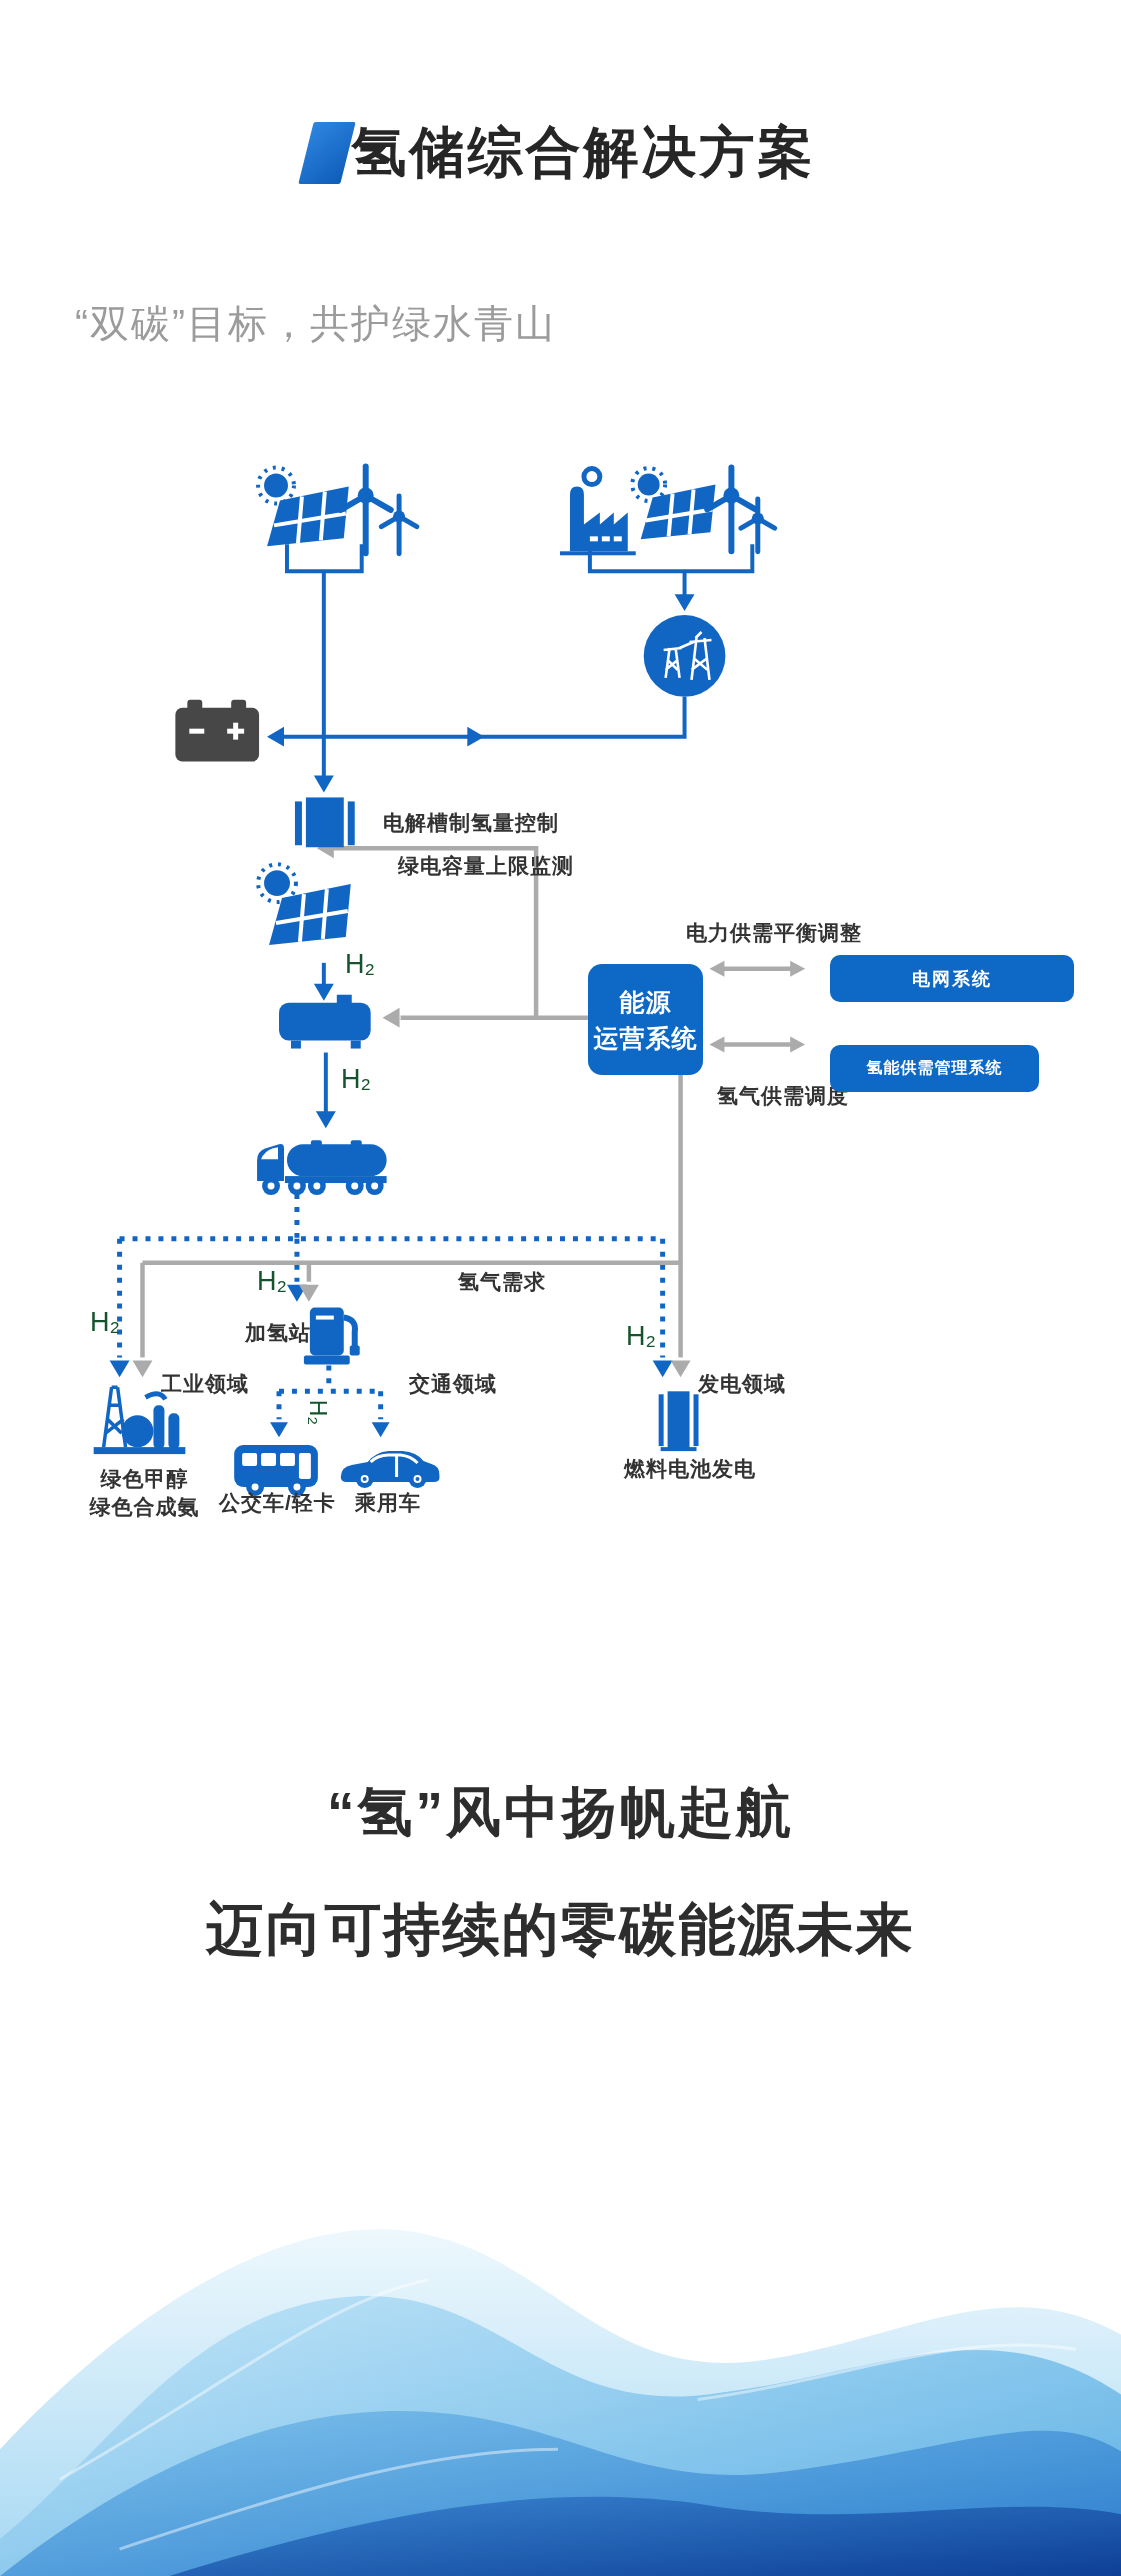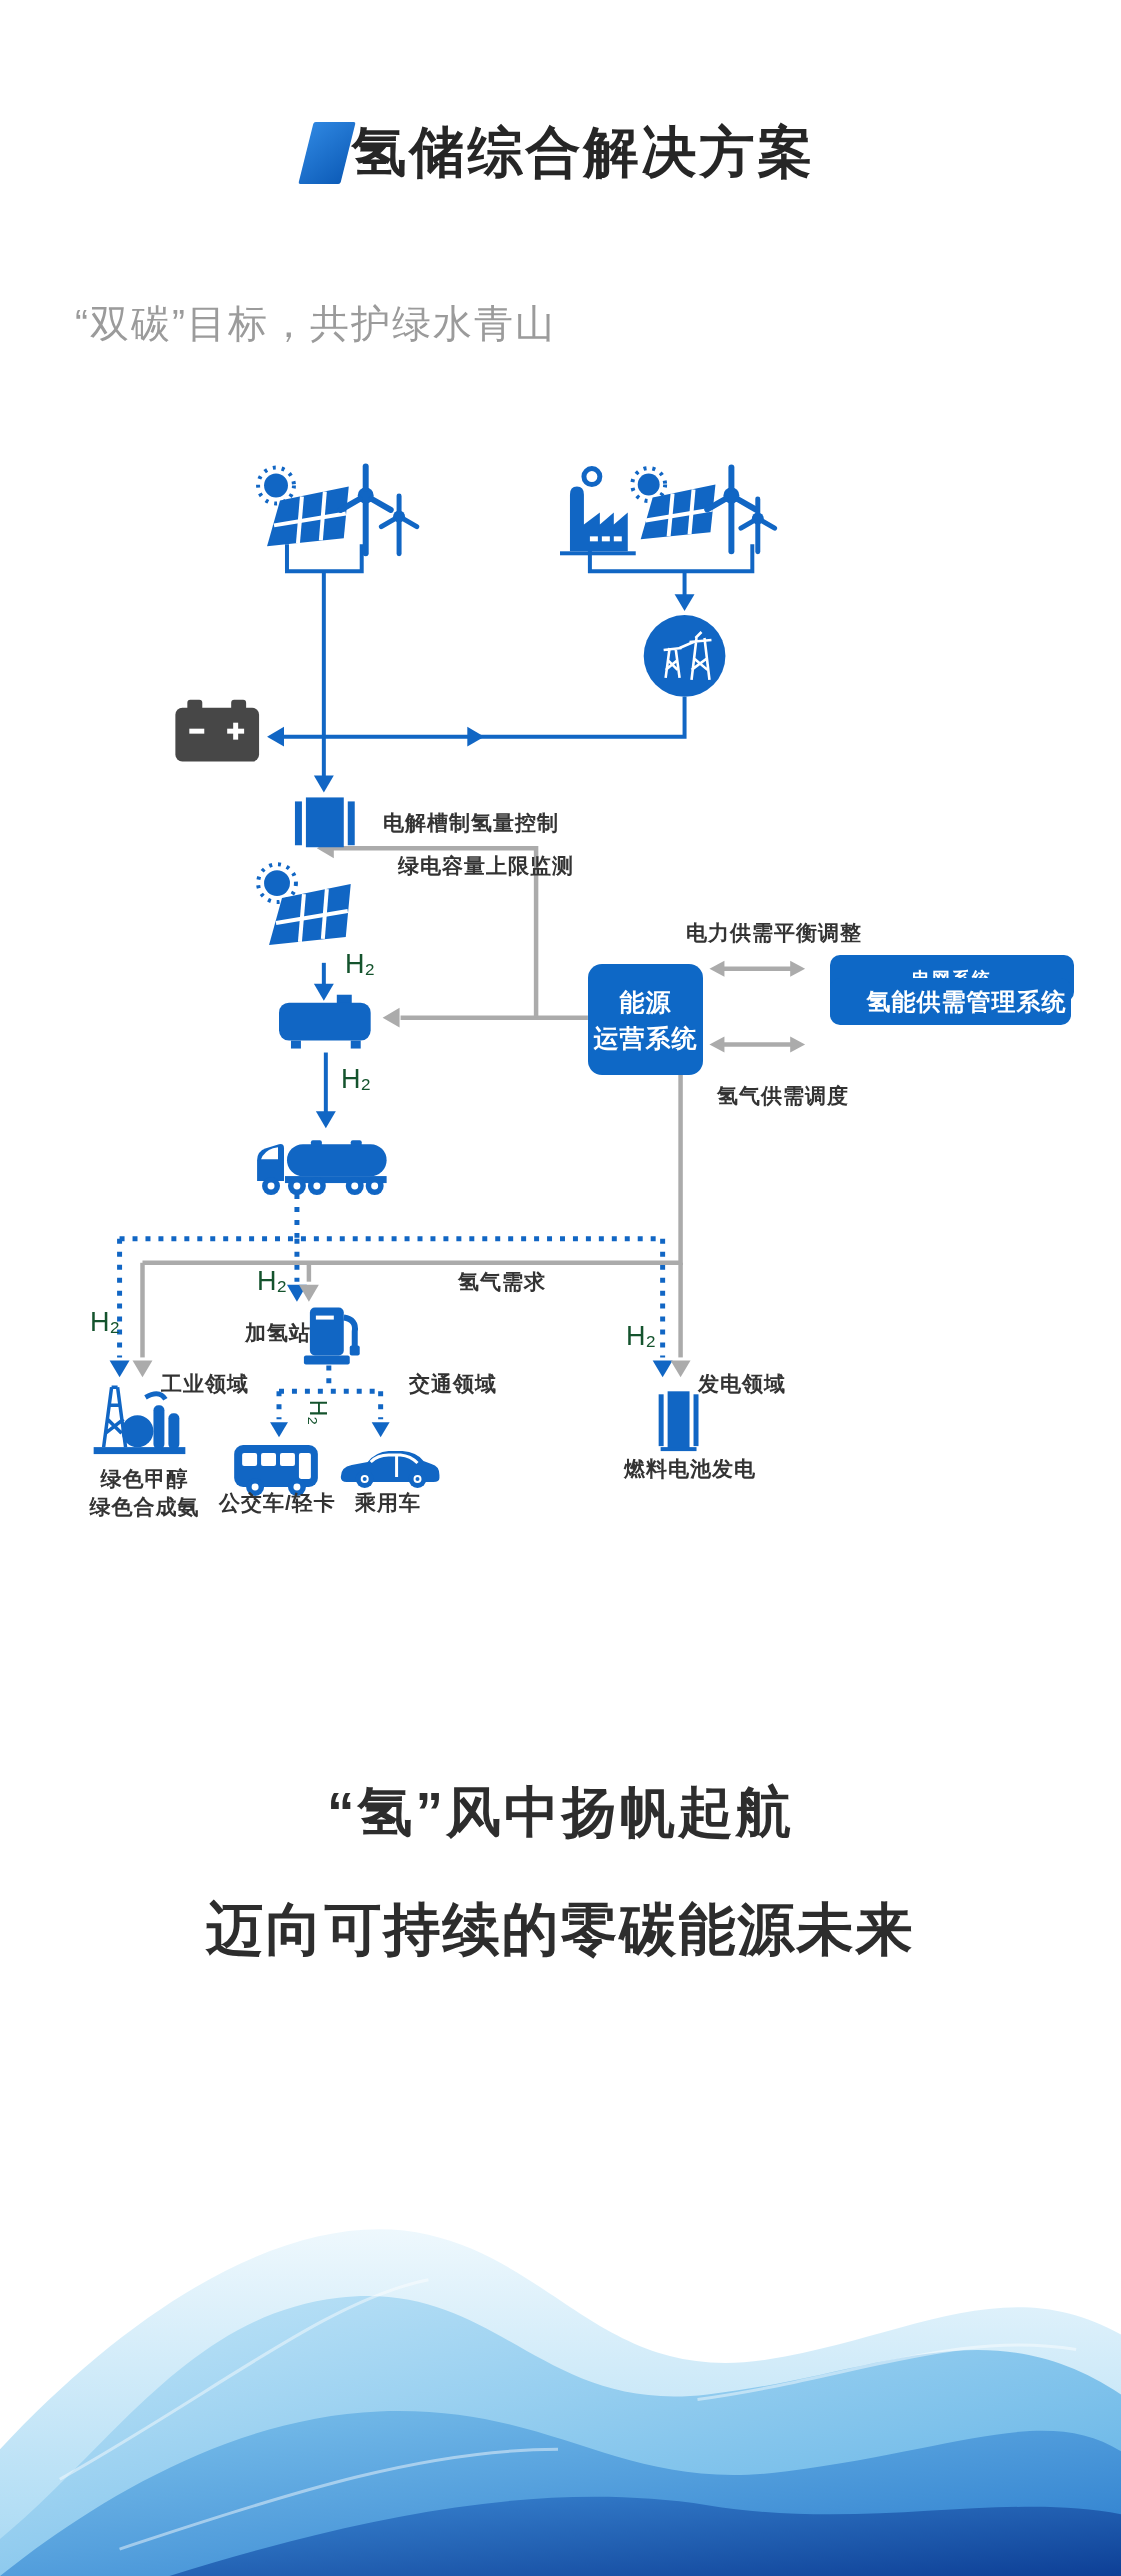--- a/index.html
+++ b/index.html
@@ -17,21 +17,21 @@
   .diagram-svg{position:absolute;left:0;top:0;width:1121px;height:1555px;}
   .lab{position:absolute;font-size:21px;font-weight:600;color:#333333;
        letter-spacing:1px;white-space:nowrap;}
   .h2lab{position:absolute;font-size:27px;font-weight:400;color:#14532d;white-space:nowrap;}
   .h2rot{transform:rotate(90deg);transform-origin:center;font-size:23px;}
   .bluebox{position:absolute;background:#0e68c6;color:#ffffff;font-weight:700;
            display:flex;align-items:center;justify-content:center;text-align:center;}
   .box-energy{left:588px;top:964px;width:115px;height:111px;border-radius:14px;
               font-size:25px;line-height:36px;flex-direction:column;letter-spacing:1px;}
   .box-grid{left:830px;top:955px;width:244px;height:47px;border-radius:10px;font-size:18px;letter-spacing:2px;}
-  .box-mgmt{left:830px;top:978px;width:209px;height:47px;border-radius:10px;font-size:24px;letter-spacing:1px;padding-left:32px;}
+  .box-mgmt{left:830px;top:1045px;width:209px;height:47px;border-radius:10px;font-size:16px;letter-spacing:1px;}
   .methanol-block{position:absolute;left:70px;top:1465px;width:149px;text-align:center;
                   font-size:21px;font-weight:600;color:#333;line-height:28px;letter-spacing:1px;}
   
   .footer-head{position:absolute;left:0;top:1776px;width:100%;text-align:center;
                color:#2d2d2d;font-weight:800;}
   .footer-line1{font-size:55px;letter-spacing:3px;}
   .footer-line2{font-size:57px;letter-spacing:2px;margin-top:42px;}
   .wave-wrap{position:absolute;left:0;bottom:0;width:1121px;height:426px;}
 </style>
 </head>

